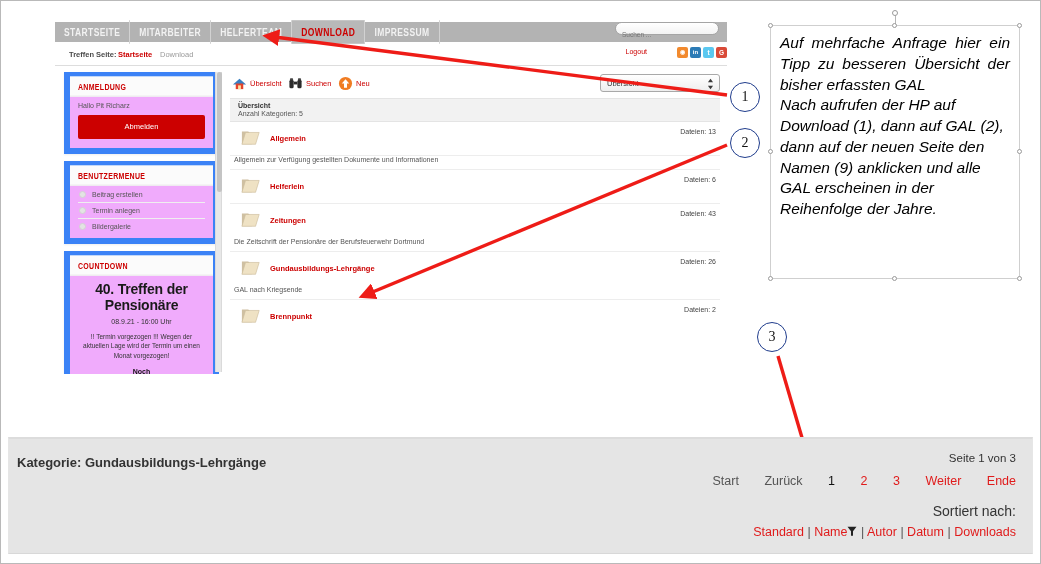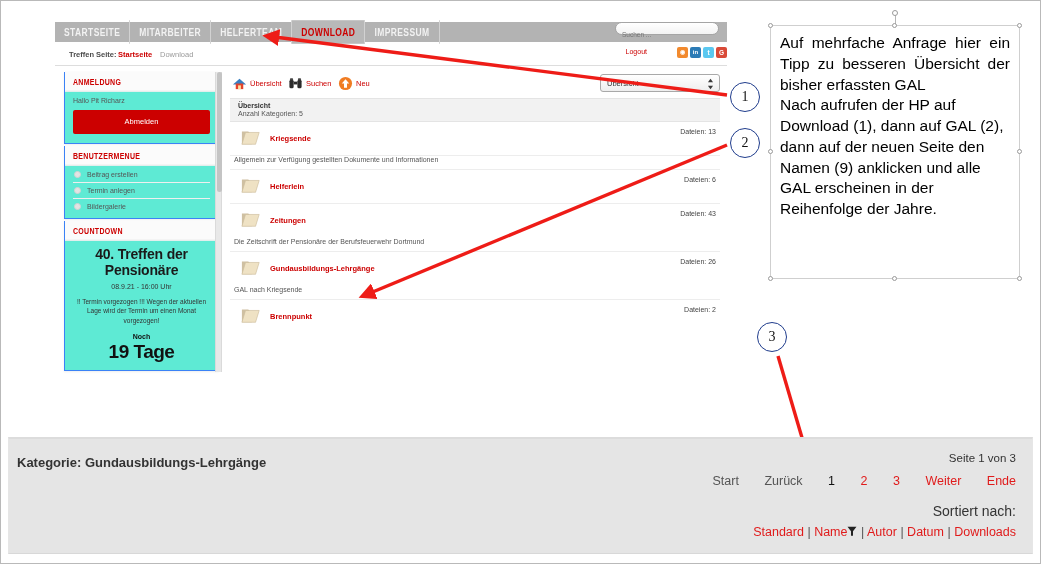--- a/index.html
+++ b/index.html
@@ -68,22 +68,22 @@
   .soc { position:absolute; top:1px; width:11px; height:11px; border-radius:2px; }
   .soc-glyph {
     display:block; width:100%; height:100%;
     color:#ffffff; font-size:7px; font-weight:bold;
     text-align:center; line-height:11px;
   }
 
   
   .col-left { position:absolute; left:9px; top:58px; width:155px; }
   .panel {
-    background:#5eead4; border:1px solid #3b82f6;
-    margin-bottom:2px; box-shadow:0 1px 2px rgba(0,0,0,.07);
+    background:#f0abfc; border:6px solid #3b82f6;
+    margin-bottom:7px; box-shadow:0 1px 2px rgba(0,0,0,.07);
   }
   .panel-head {
     height:17px; line-height:17px; padding:0 8px;
     font-size:7px; font-weight:bold; color:#cc0000;
     letter-spacing:.3px; border-bottom:1px solid #ededed;
     background:#fbfbfb;
     transform:scaleY(1.2); transform-origin:left center;
   }
   .panel-body { padding:7px 8px 9px; }
   .hello { font-size:7px; color:#555555; margin-bottom:6px; }
@@ -186,20 +186,21 @@
     color:#111111; font-size:14px; text-align:center; line-height:27px;
     font-family:"Liberation Serif", serif;
   }
 
   
   .textbox {
     position:absolute; left:770px; top:25px; width:250px; height:254px;
     background:#ffffff;
     border:1px solid #cfcfcf;
     padding:7px 9px 0 9px;
+    font-style:italic;
   }
   .tb-p {
     font-size:15.5px; color:#000000; line-height:1.34;
     text-align:justify; text-justify:inter-word;
     margin:0;
   }
   .tb-p.last { text-align:left; }
   .handle {
     position:absolute; width:5px; height:5px;
     background:#ffffff; border:1px solid #9a9a9a; border-radius:50%;
@@ -392,21 +393,21 @@
       <div class="ov-count">Anzahl Kategorien: 5</div>
     </div>
 
     <div class="cat-row">
       <span class="folder">
         <svg viewBox="0 0 24 22" width="22" height="20">
           <path d="M2 5 h7 l2 2 h2 v12 H2 Z" fill="#cfc0a2"></path>
           <path d="M6 6 h15 l-4 13 H2 Z" fill="#efe2c4" stroke="#cdbd9b" stroke-width="0.7"></path>
         </svg>
       </span>
-      <span class="cat-name">Kriegsende</span>
+      <span class="cat-name">Allgemein</span>
       <span class="cat-files">Dateien: 13</span>
     </div>
     <div class="cat-desc">Allgemein zur Verfügung gestellten Dokumente und Informationen</div>
 
     <div class="cat-row">
       <span class="folder">
         <svg viewBox="0 0 24 22" width="22" height="20">
           <path d="M2 5 h7 l2 2 h2 v12 H2 Z" fill="#cfc0a2"></path>
           <path d="M6 6 h15 l-4 13 H2 Z" fill="#efe2c4" stroke="#cdbd9b" stroke-width="0.7"></path>
         </svg>

